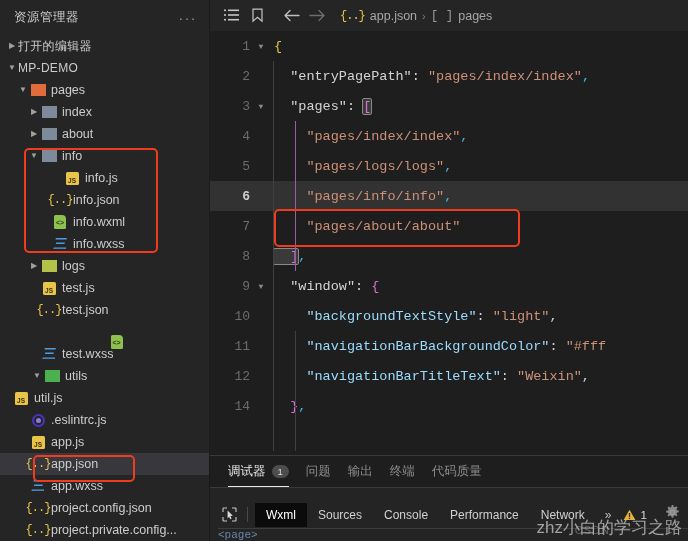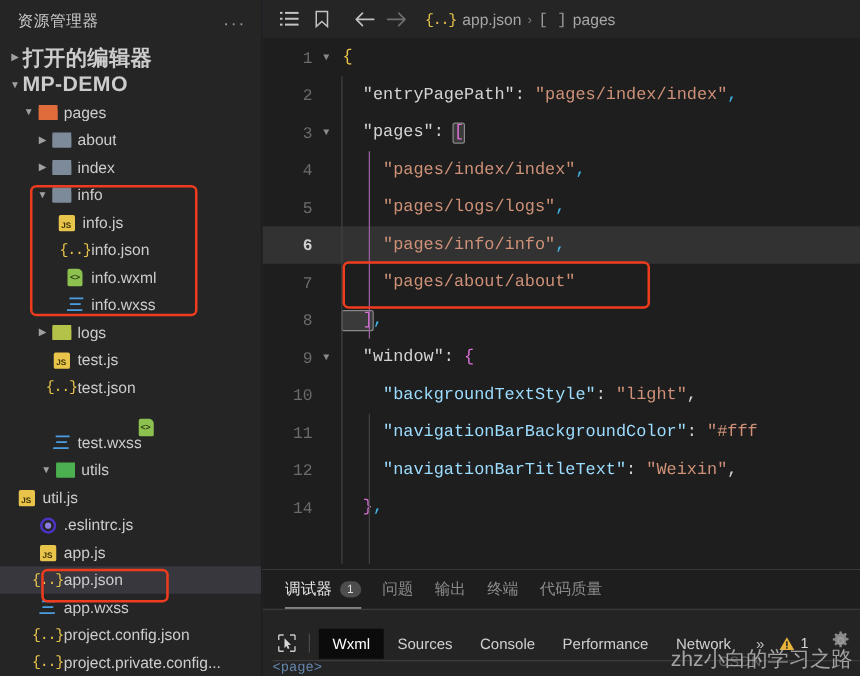--- a/index.html
+++ b/index.html
@@ -23,21 +23,21 @@
   .row { height: 22px; display: flex; align-items: center; position: relative; white-space: nowrap;
          cursor: pointer; }
   .row.sel { background: #37373d; }
   .twisty { width: 12px; flex: 0 0 12px; text-align: center; color: #a0a0a0; font-size: 8px; line-height: 1; }
   .twisty.open::before { content: "\25BC"; }
   .twisty.closed::before { content: "\25B6"; }
   .twisty.none::before { content: ""; }
   .ico { width: 18px; flex: 0 0 18px; display: flex; align-items: center; justify-content: center;
          margin-right: 4px; }
   .lbl { color: #cccccc; font-size: 12.5px; overflow: hidden; text-overflow: ellipsis; }
-  .lbl.sect { font-weight: bold; font-size: 17px; letter-spacing: .3px; }
+  .lbl.sect { font-weight: normal; font-size: 12px; letter-spacing: .3px; }
 
   
   .fold { width: 15px; height: 12px; position: relative; }
   .fold::before { content: ""; position: absolute; left: 0; top: 1px; width: 6px; height: 3px;
                   border-radius: 1px 1px 0 0; background: inherit; }
   .fold .body { position: absolute; left: 0; top: 3px; width: 15px; height: 9px; border-radius: 1px; }
 
   
   .js-ico { width: 13px; height: 13px; background: #e8c44b; border-radius: 1.5px; color: #3a3000;
             font-size: 6.5px; font-weight: bold; display: flex; align-items: flex-end;
@@ -146,41 +146,41 @@
           </span>
           <span class="lbl">pages</span>
         </div>
         <div class="row" style="padding-left: 28px;">
           <span class="twisty closed"></span>
           <span class="ico">
             <span class="fold" style="background: rgb(125, 138, 153);">
               <span class="body" style="background: rgb(125, 138, 153);"></span>
             </span>
           </span>
-          <span class="lbl">about</span>
+          <span class="lbl">index</span>
         </div>
         <div class="row" style="padding-left: 28px;">
           <span class="twisty closed"></span>
           <span class="ico">
             <span class="fold" style="background: rgb(125, 138, 153);">
               <span class="body" style="background: rgb(125, 138, 153);"></span>
             </span>
           </span>
-          <span class="lbl">index</span>
+          <span class="lbl">about</span>
         </div>
         <div class="row" style="padding-left: 28px;">
           <span class="twisty open"></span>
           <span class="ico">
             <span class="fold" style="background: rgb(125, 138, 153);">
               <span class="body" style="background: rgb(125, 138, 153);"></span>
             </span>
           </span>
           <span class="lbl">info</span>
         </div>
-        <div class="row" style="padding-left: 32px;">
+        <div class="row" style="padding-left: 51px;">
           <span class="twisty none"></span>
           <span class="ico">
             <span class="js-ico">JS</span>
           </span>
           <span class="lbl">info.js</span>
         </div>
         <div class="row" style="padding-left: 39px;">
           <span class="twisty none"></span>
           <span class="ico">
             <span class="json-ico">{..}</span>

